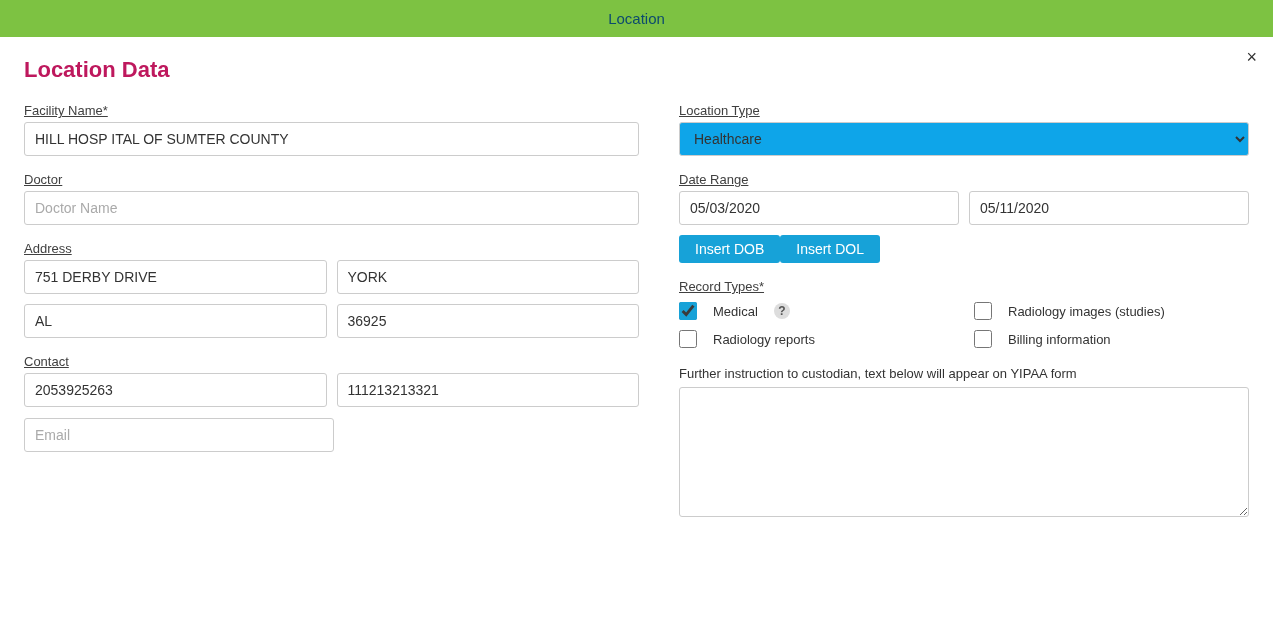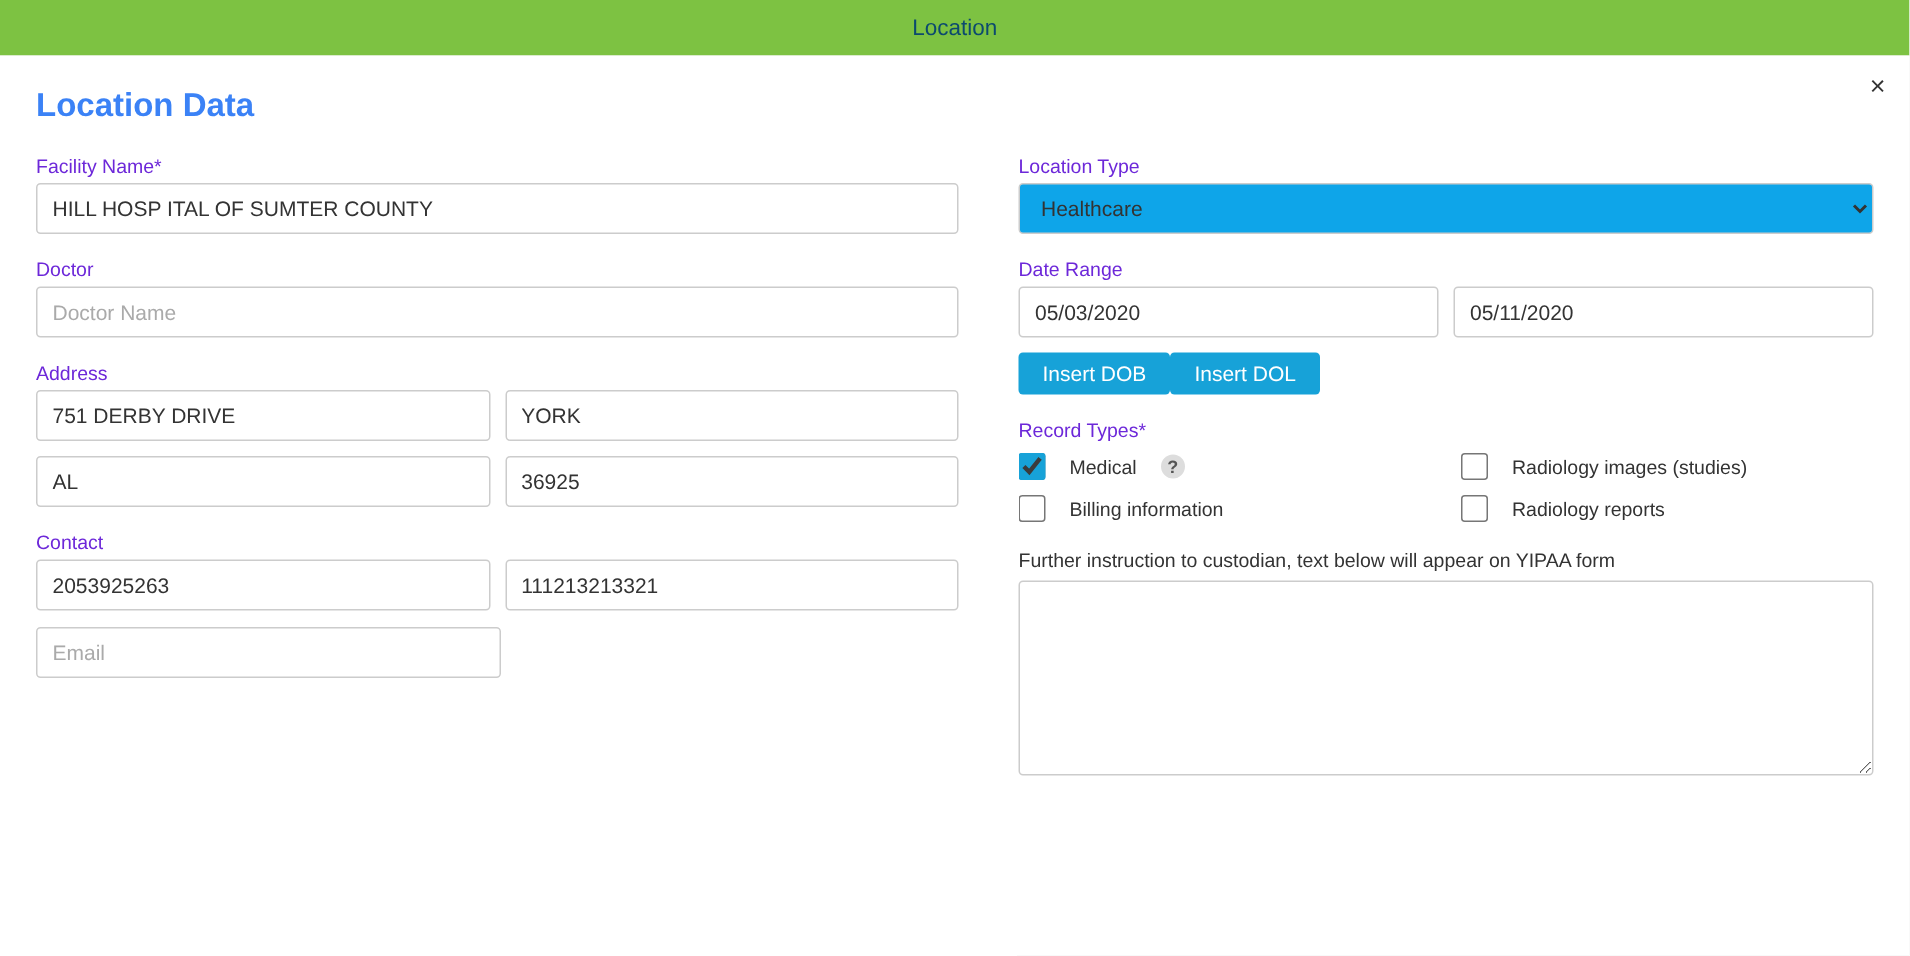--- a/index.html
+++ b/index.html
@@ -19,21 +19,21 @@
       margin: 0;
       padding: 20px 24px 24px;
       position: relative;
       min-height: 600px;
     }
 
     .modal-title {
       font-size: 22px;
       font-weight: bold;
       margin-bottom: 20px;
-      color: #3b82f6;
+      color: #be185d;
     }
 
     .close-btn {
       position: absolute;
       top: 10px;
       right: 16px;
       font-size: 18px;
       cursor: pointer;
       background: none;
       border: none;
@@ -55,21 +55,22 @@
     }
 
     .form-group {
       margin-bottom: 16px;
     }
 
     .form-label {
       display: block;
       margin-bottom: 4px;
       font-size: 13px;
-      color: #6d28d9;
+      color: #404040;
+      text-decoration: underline;
     }
 
     .form-control {
       width: 100%;
       padding: 6px 10px;
       border: 1px solid #ccc;
       border-radius: 3px;
       font-size: 14px;
       color: #333;
       background: #fff;
@@ -278,25 +279,25 @@
             <input type="checkbox" class="checked-blue" checked="" style="">
             <span>Medical</span>
             <span class="help-icon">?</span>
           </div>
           <div class="checkbox-item">
             <input type="checkbox" style="">
             <span>Radiology images (studies)</span>
           </div>
           <div class="checkbox-item">
             <input type="checkbox" style="">
-            <span>Billing information</span>
+            <span>Radiology reports</span>
           </div>
           <div class="checkbox-item">
             <input type="checkbox" style="">
-            <span>Radiology reports</span>
+            <span>Billing information</span>
           </div>
         </div>
       </div>
 
       <div class="further-instruction-section">
         <label>Further instruction to custodian, text below will appear on YIPAA form</label>
         <textarea style=""></textarea>
       </div>
 
     </div>

